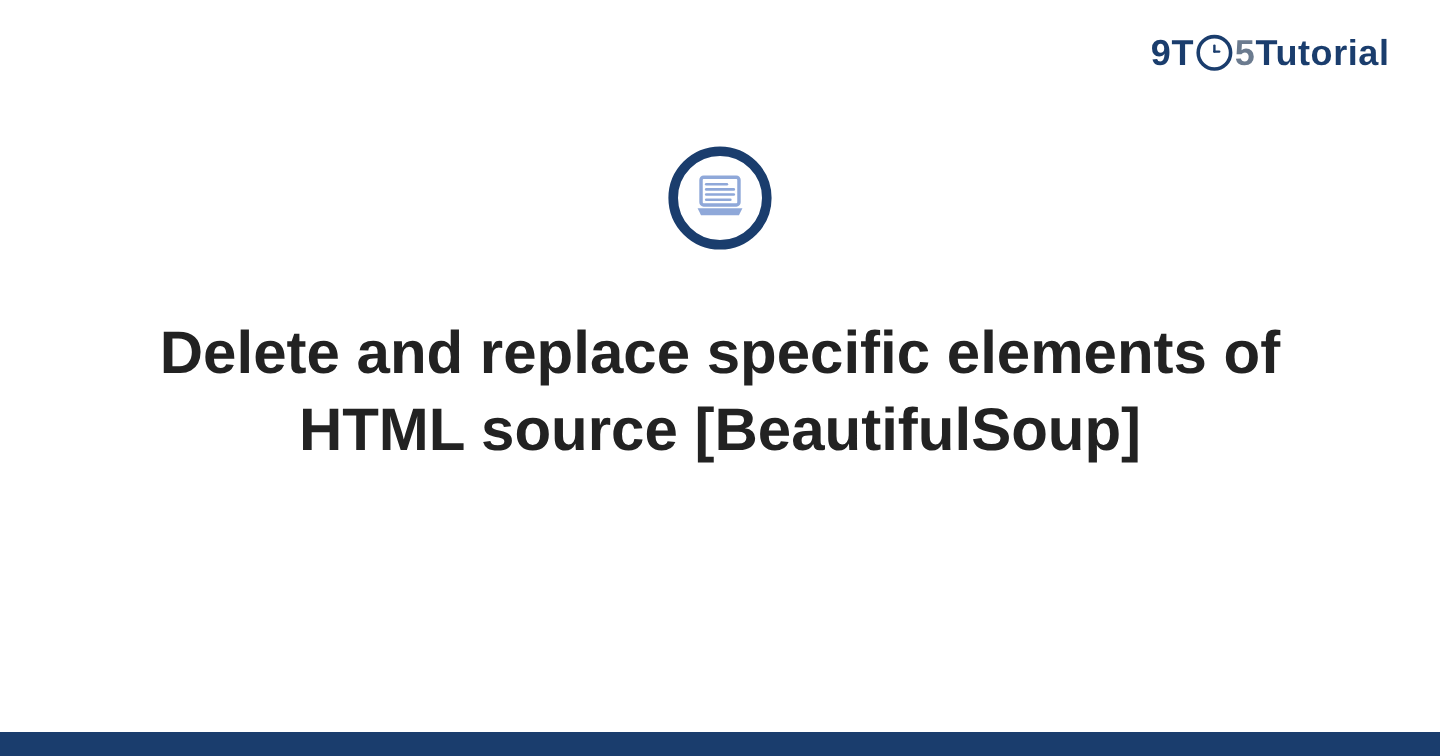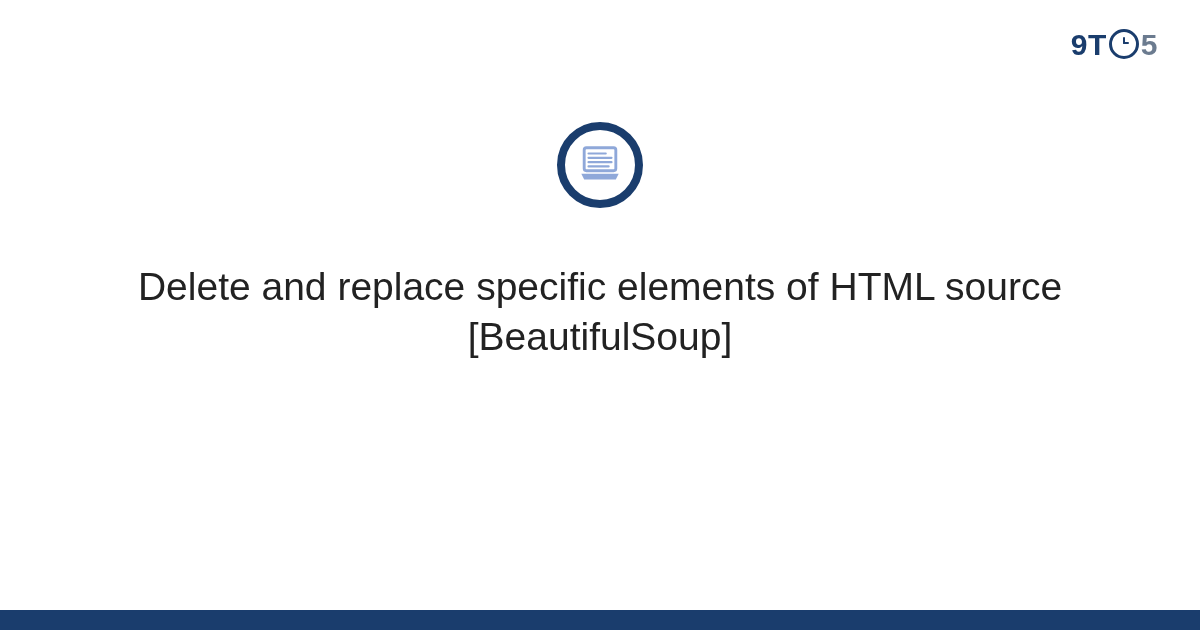--- a/index.html
+++ b/index.html
@@ -75,22 +75,22 @@
     width: 46px;
     height: 46px;
   }
   .title {
     position: absolute;
     top: 262px;
     left: 50%;
     transform: translateX(-50%);
     width: 90%;
     text-align: center;
-    font-size: 39px;
-    font-weight: 400;
+    font-size: 50px;
+    font-weight: 700;
     color: #222222;
     line-height: 1.28;
   }
   .footer-bar {
     position: absolute;
     bottom: 0;
     left: 0;
     width: 100%;
     height: 20px;
     background: #1a3d6d;
@@ -104,20 +104,21 @@
   <span class="t">T</span>
   <span class="o-wrap">
     <span class="o-inner">
       <svg width="14" height="14" viewBox="0 0 14 14">
         <line x1="7" y1="7" x2="7" y2="2" stroke="#1a3d6d" stroke-width="2" stroke-linecap="round"></line>
         <line x1="7" y1="7" x2="11" y2="7" stroke="#1a3d6d" stroke-width="2" stroke-linecap="round"></line>
       </svg>
     </span>
   </span>
   <span class="five">5</span>
+  <span class="tutorial">Tutorial</span>
 </div>
 
 <div class="center-icon-wrap">
   <div class="center-icon">
     <svg class="laptop-svg" viewBox="0 0 64 64">
       <rect x="10" y="8" width="44" height="32" rx="3" ry="3" fill="none" stroke="#8fa8d9" stroke-width="4"></rect>
       <line x1="16" y1="16" x2="40" y2="16" stroke="#8fa8d9" stroke-width="3" stroke-linecap="round"></line>
       <line x1="16" y1="22" x2="48" y2="22" stroke="#8fa8d9" stroke-width="3" stroke-linecap="round"></line>
       <line x1="16" y1="28" x2="48" y2="28" stroke="#8fa8d9" stroke-width="3" stroke-linecap="round"></line>
       <line x1="16" y1="34" x2="44" y2="34" stroke="#8fa8d9" stroke-width="3" stroke-linecap="round"></line>

